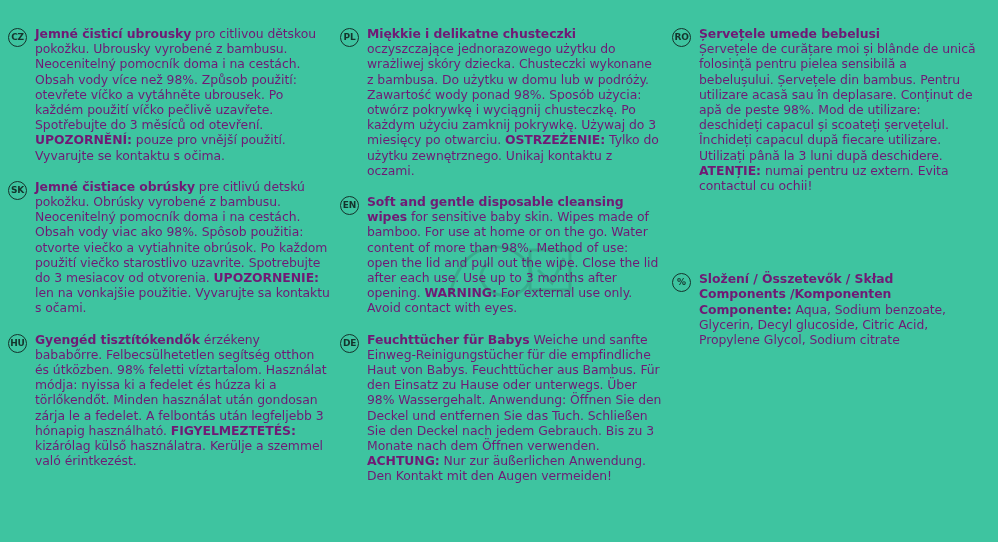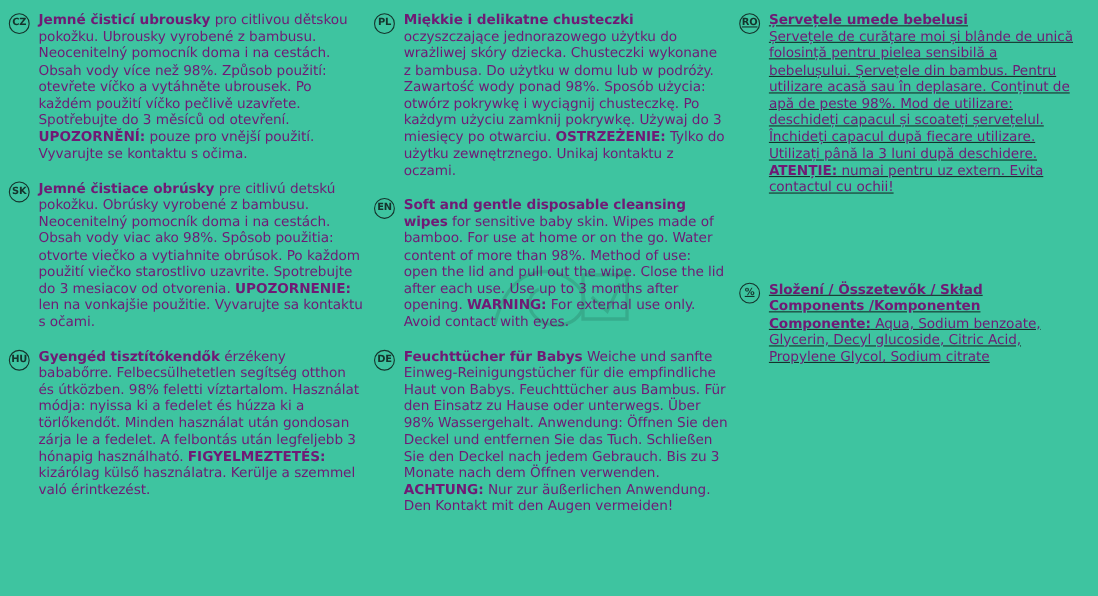--- a/index.html
+++ b/index.html
@@ -26,22 +26,23 @@
     flex-direction: row;
     align-items: flex-start;
     gap: 10px;
     height: 100%;
   }
   .col {
     width: 322px;
     display: flex;
     flex-direction: column;
     gap: 16px;
+    margin-top: 16px;
   }
-  .col-3 { width: 310px; text-decoration: underline; }
+  .col-3 { width: 310px; }
 
   .block {
     display: flex;
     flex-direction: row;
     align-items: flex-start;
     gap: 8px;
   }
   .badge {
     flex: 0 0 auto;
     width: 19px;

